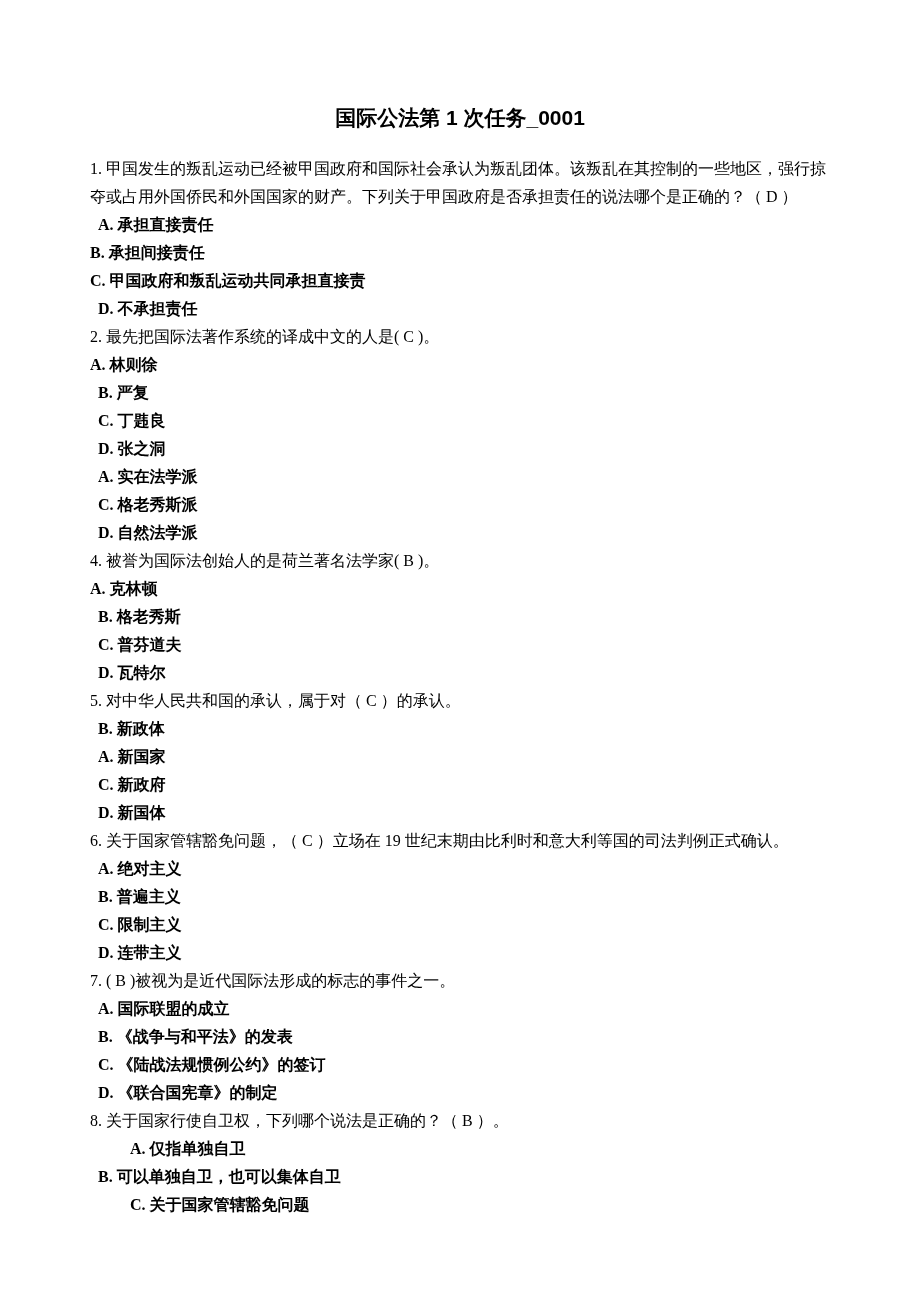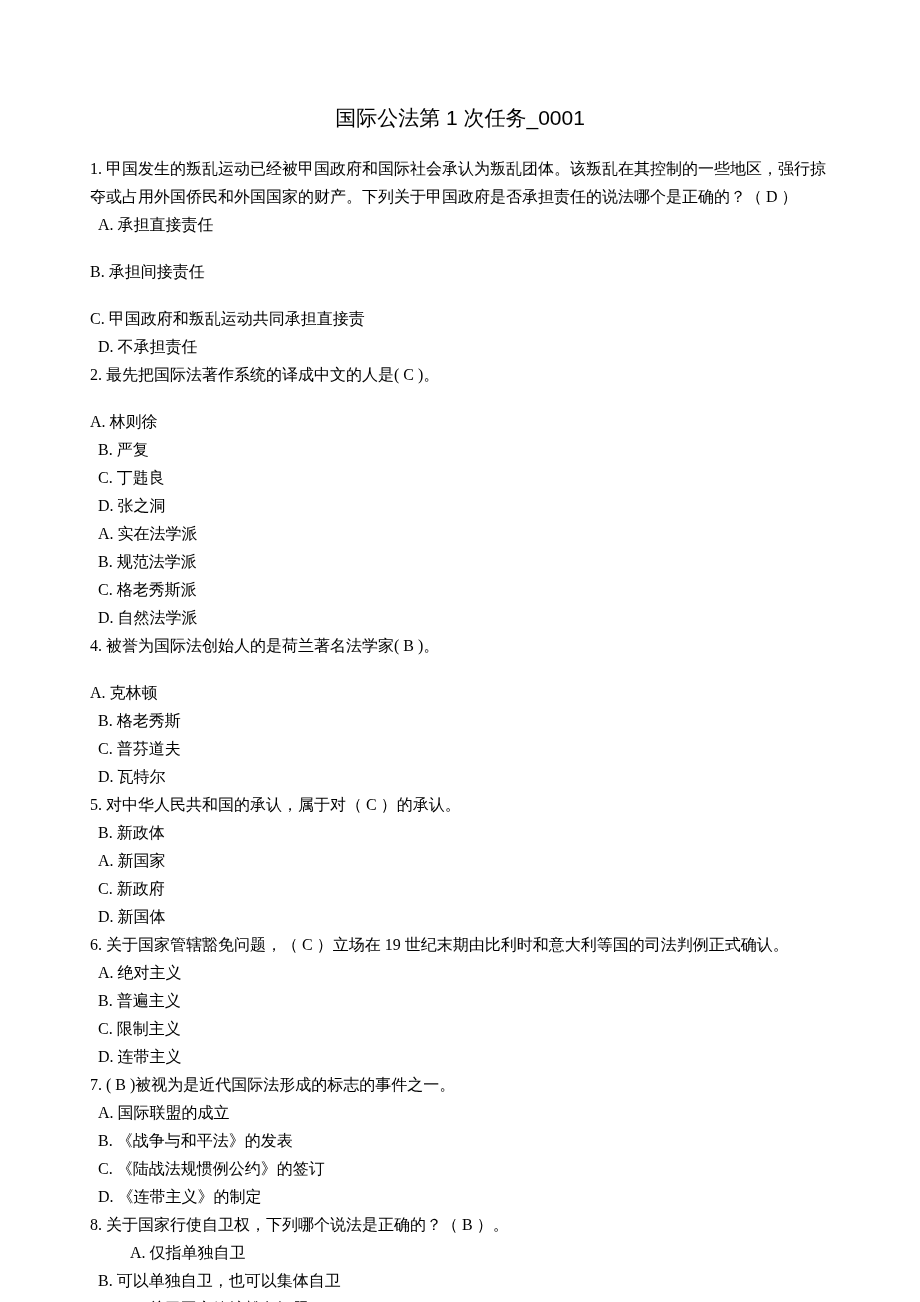--- a/index.html
+++ b/index.html
@@ -9,35 +9,35 @@
       color: #000;
       background: #fff;
       margin: 0;
       padding: 100px 90px 60px 90px;
       width: 920px;
       box-sizing: border-box;
     }
     .title {
       text-align: center;
       font-family: "SimHei", "黑体", sans-serif;
-      font-weight: normal;
+      font-weight: bold;
       font-size: 21px;
       margin-bottom: 18px;
     }
     .question-stem {
       text-align: left;
       margin: 0;
     }
     .option {
       margin: 0;
       padding-left: 0.5em;
+      font-weight: bold;
     }
     .option.indent-sm {
       padding-left: 0;
-      margin-top: 19px;
     }
     .option.indent-lg {
       padding-left: 2.5em;
     }
   </style>
 </head>
 <body>
 
 <div class="title">国际公法第 1 次任务_0001</div>
 
@@ -46,21 +46,20 @@
     <div class="option "> A.  承担直接责任</div>
     <div class="option indent-sm">B.  承担间接责任</div>
     <div class="option indent-sm">C.  甲国政府和叛乱运动共同承担直接责</div>
     <div class="option "> D.  不承担责任</div>
     <div class="question-stem">2.   最先把国际法著作系统的译成中文的人是(      C      )。</div>
     <div class="option indent-sm">A.  林则徐</div>
     <div class="option "> B.  严复</div>
     <div class="option "> C.  丁韪良</div>
     <div class="option "> D.  张之洞</div>
     <div class="option "> A.  实在法学派</div>
-    <div class="option "> B.  规范法学派</div>
     <div class="option "> C.  格老秀斯派</div>
     <div class="option "> D.  自然法学派</div>
     <div class="question-stem">4.   被誉为国际法创始人的是荷兰著名法学家(    B      )。</div>
     <div class="option indent-sm">A.  克林顿</div>
     <div class="option "> B.  格老秀斯</div>
     <div class="option "> C.  普芬道夫</div>
     <div class="option "> D.  瓦特尔</div>
     <div class="question-stem">5.   对中华人民共和国的承认，属于对（    C      ）的承认。</div>
     <div class="option "> B.  新政体</div>
     <div class="option "> A.  新国家</div>
@@ -68,18 +67,18 @@
     <div class="option "> D.  新国体</div>
     <div class="question-stem">6.   关于国家管辖豁免问题，（  C       ）立场在 19 世纪末期由比利时和意大利等国的司法判例正式确认。</div>
     <div class="option "> A.  绝对主义</div>
     <div class="option "> B.  普遍主义</div>
     <div class="option "> C.  限制主义</div>
     <div class="option "> D.  连带主义</div>
     <div class="question-stem">7.   (       B      )被视为是近代国际法形成的标志的事件之一。</div>
     <div class="option "> A.  国际联盟的成立</div>
     <div class="option "> B.  《战争与和平法》的发表</div>
     <div class="option "> C.  《陆战法规惯例公约》的签订</div>
-    <div class="option "> D.  《连带主义》的制定</div>
+    <div class="option "> D.  《联合国宪章》的制定</div>
     <div class="question-stem">8.   关于国家行使自卫权，下列哪个说法是正确的？（     B     ）。</div>
     <div class="option indent-lg">A.  仅指单独自卫</div>
     <div class="option "> B.  可以单独自卫，也可以集体自卫</div>
     <div class="option indent-lg">C.  关于国家管辖豁免问题</div>
   </div>
 
 </body></html>

